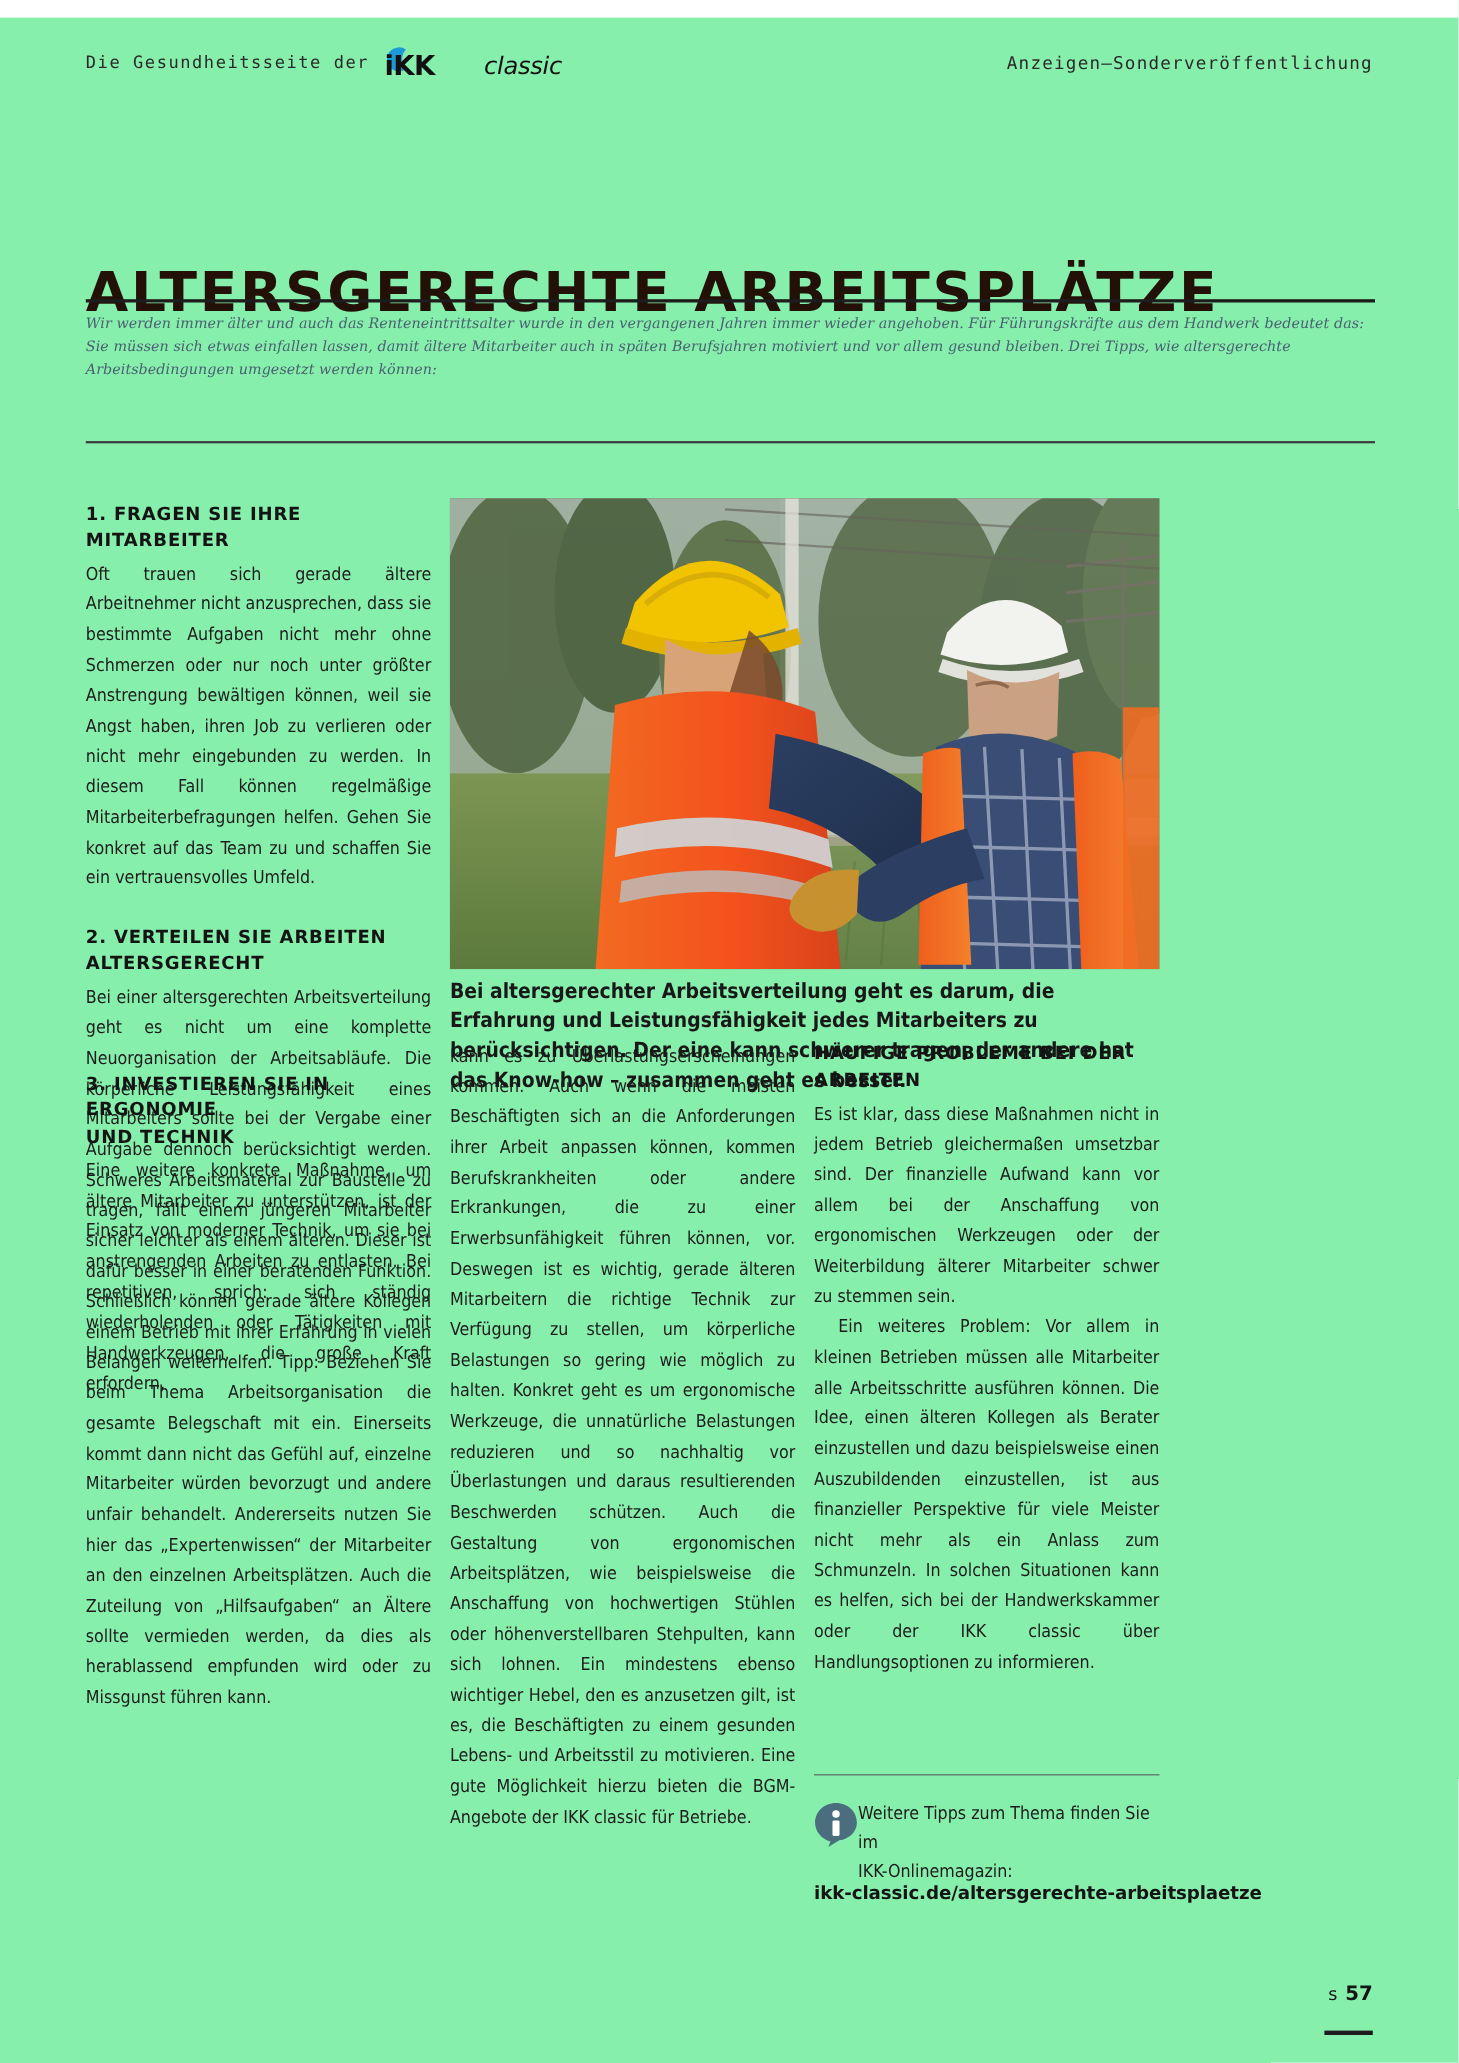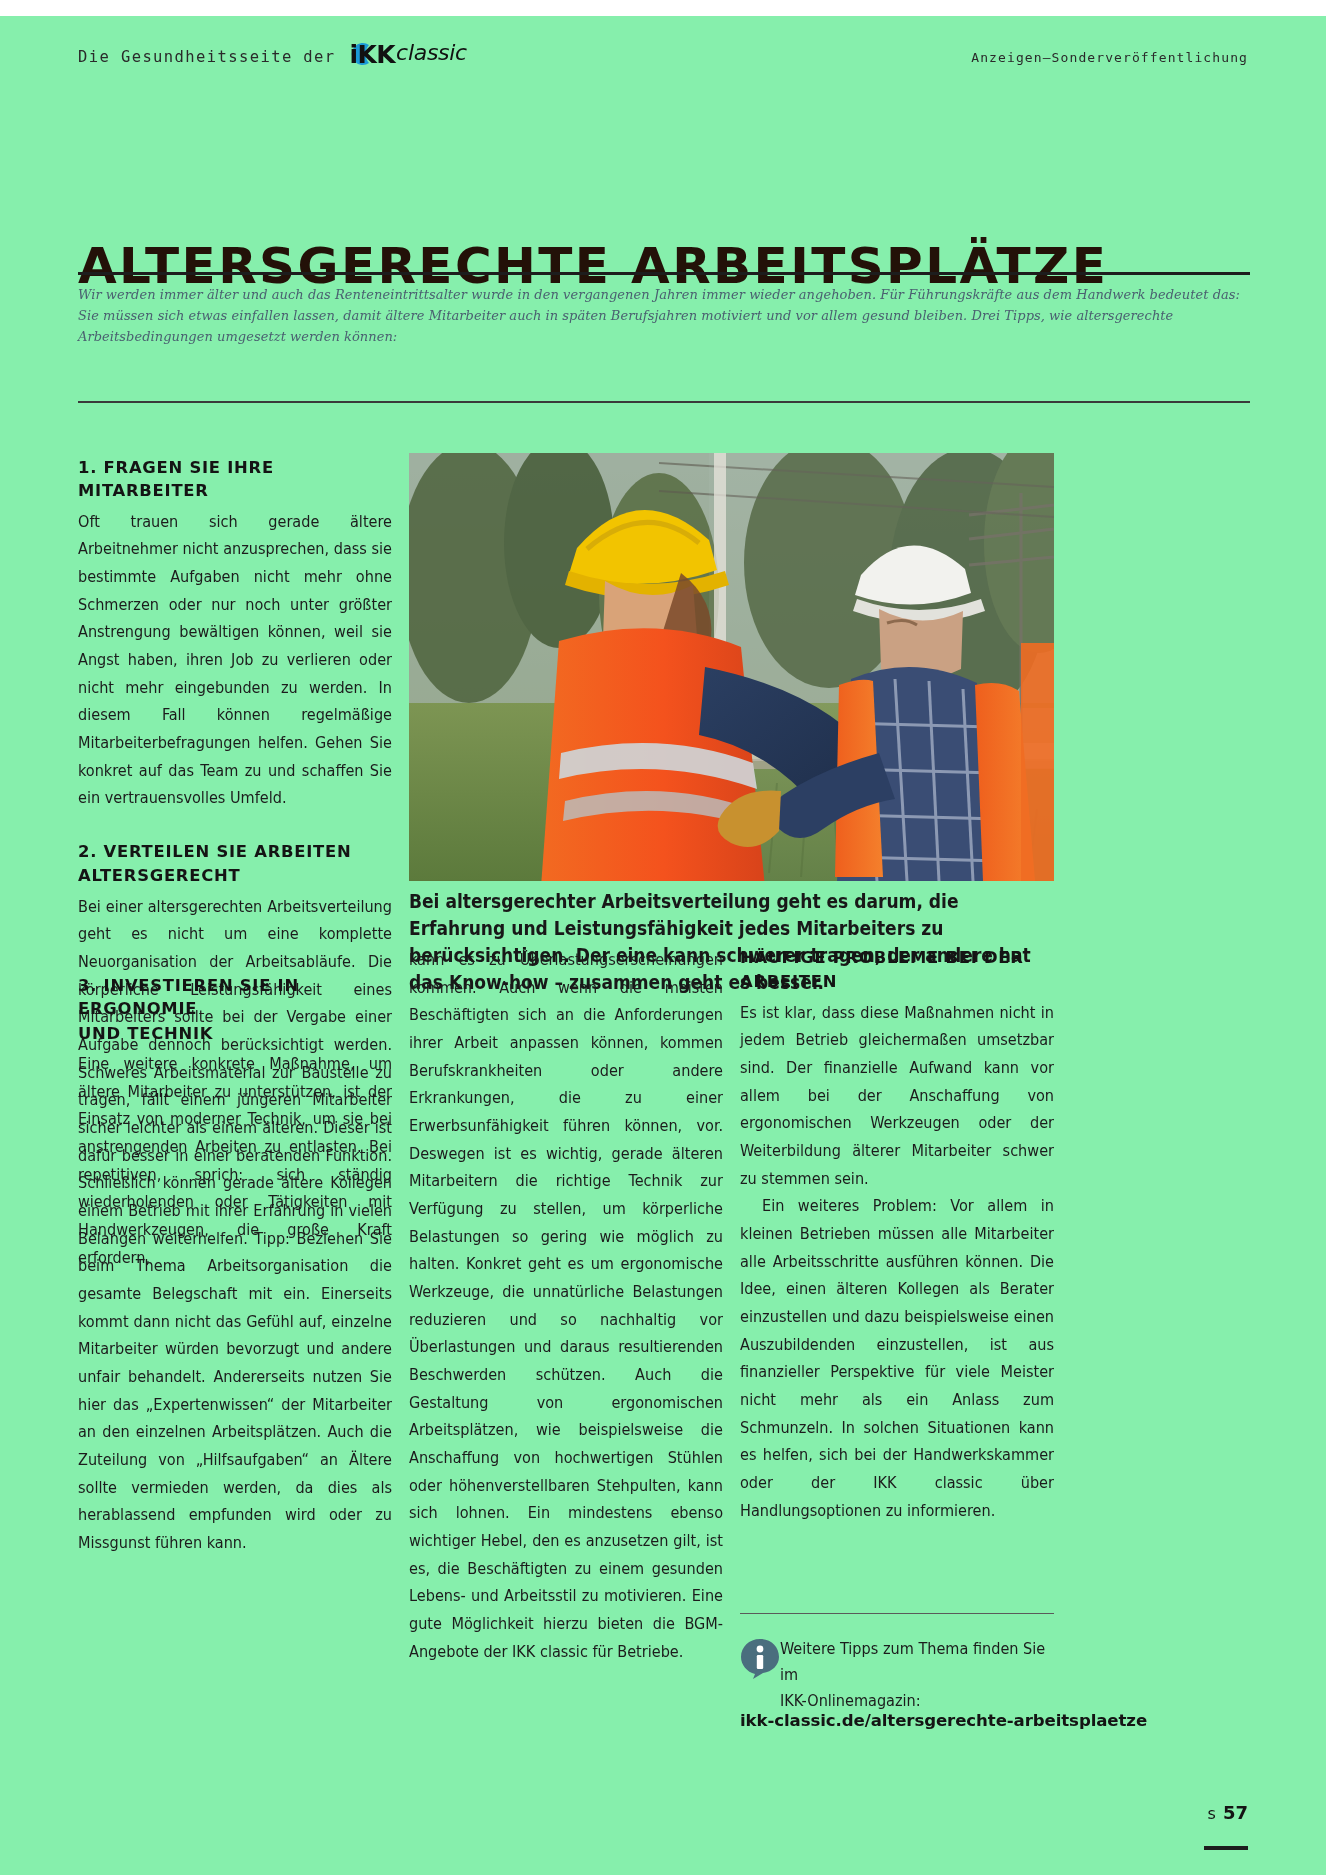--- a/index.html
+++ b/index.html
@@ -42,32 +42,33 @@
   }
   .masthead-kicker {
     font-family: "DejaVu Sans Mono", monospace;
     font-size: 15.5px;
     letter-spacing: 1.4px;
     color: #2a2a2a;
     white-space: nowrap;
   }
   .masthead-right {
     font-family: "DejaVu Sans Mono", monospace;
-    font-size: 13px;
+    font-size: 16px;
     letter-spacing: 1.1px;
     color: #2a2a2a;
     white-space: nowrap;
   }
 
   
   .logo {
     display: inline-flex;
-    align-items: flex-start;
+    align-items: flex-end;
     position: relative;
     height: 30px;
+    gap: 44px;
   }
   .logo-swoosh {
     position: absolute;
     left: -3px;
     top: 0px;
     width: 24px;
     height: 24px;
   }
   .logo-ikk {
     font-family: "DejaVu Sans", sans-serif;

